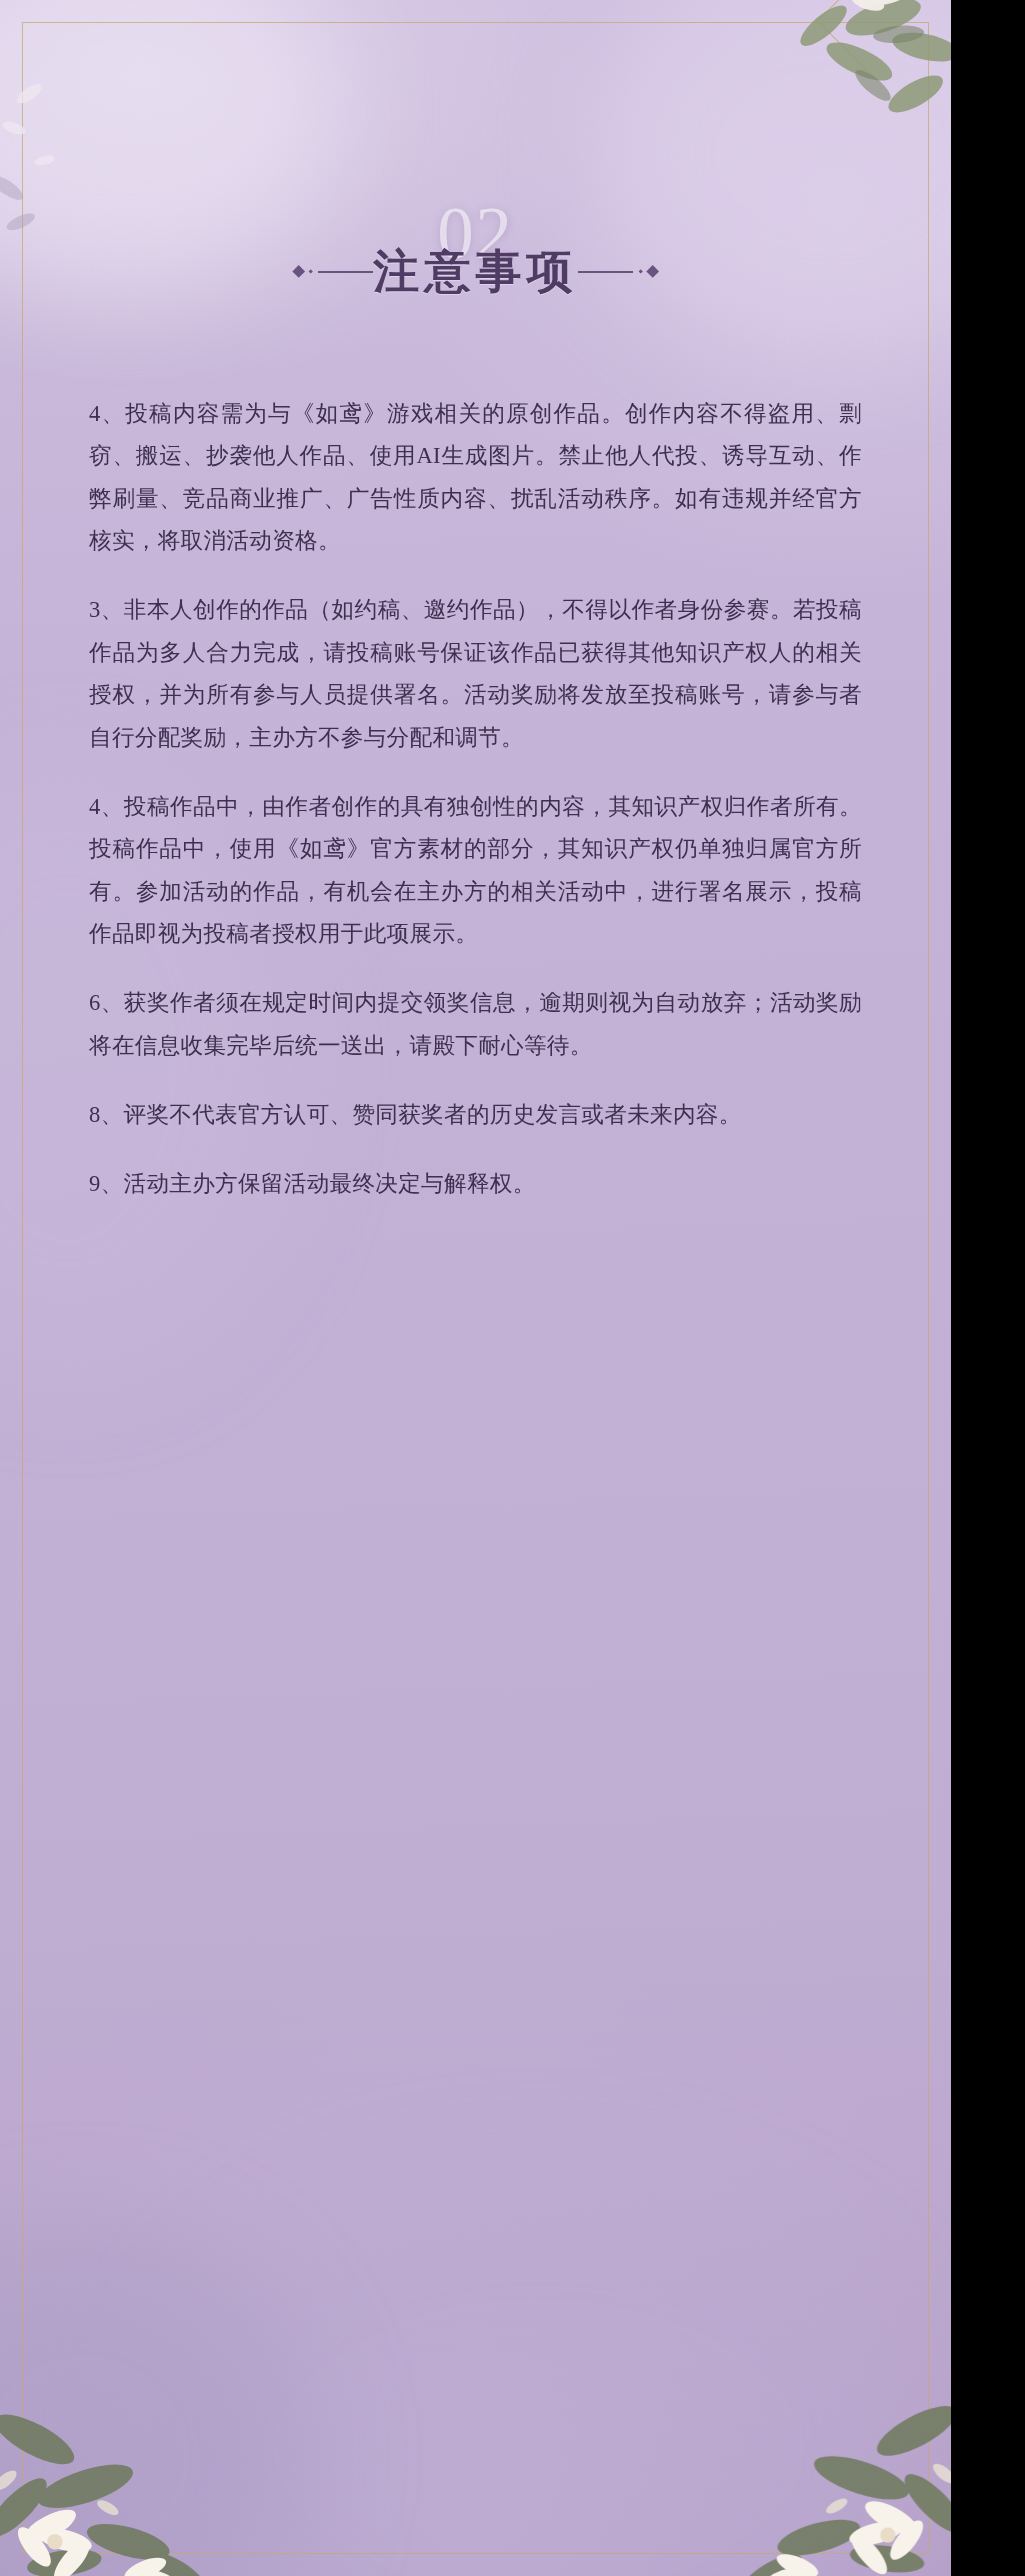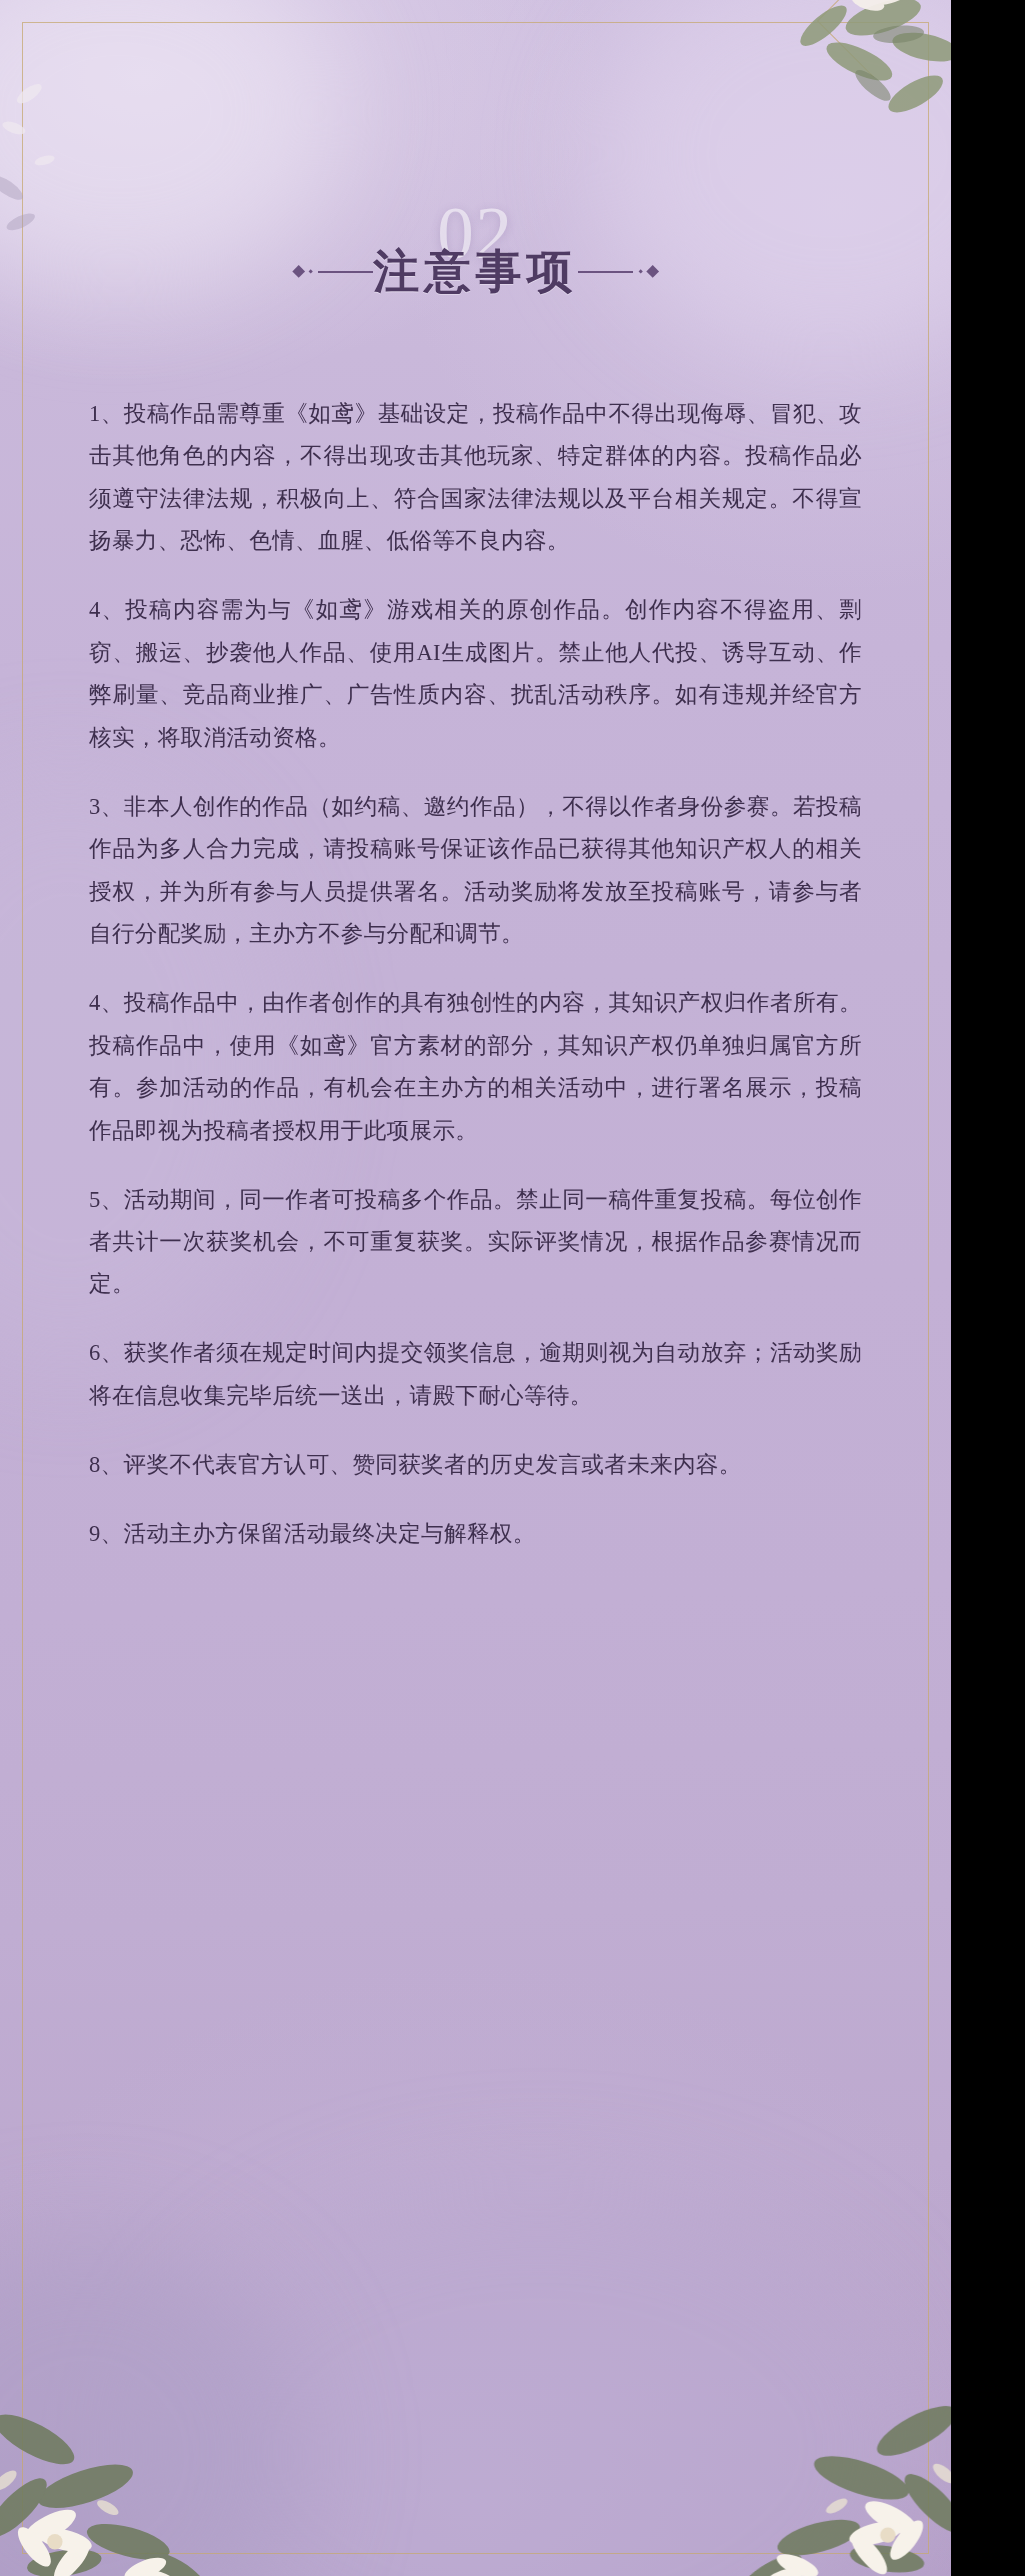--- a/index.html
+++ b/index.html
@@ -210,25 +210,23 @@
       <span class="heading-title">注意事项</span>
       <span class="orn">
         <span class="bar"></span>
           <span class="dot sm"></span>
           <span class="dia"></span>
       </span>
     </div>
   </div>
 
   <div class="content">
-    <p class="para">1、投稿作品需尊重《如鸢》基础设定，投稿作品中不得出现侮辱、冒犯、攻击其他角色的内容，不得出现攻击其他玩家、特定群体的内容。投稿作品必须遵守法律法规，积极向上、符合国家法律法规以及平台相关规定。不得宣扬暴力、恐怖、色情、血腥、低俗等不良内容。</p>
     <p class="para">4、投稿内容需为与《如鸢》游戏相关的原创作品。创作内容不得盗用、剽窃、搬运、抄袭他人作品、使用AI生成图片。禁止他人代投、诱导互动、作弊刷量、竞品商业推广、广告性质内容、扰乱活动秩序。如有违规并经官方核实，将取消活动资格。</p>
     <p class="para">3、非本人创作的作品（如约稿、邀约作品），不得以作者身份参赛。若投稿作品为多人合力完成，请投稿账号保证该作品已获得其他知识产权人的相关授权，并为所有参与人员提供署名。活动奖励将发放至投稿账号，请参与者自行分配奖励，主办方不参与分配和调节。</p>
     <p class="para">4、投稿作品中，由作者创作的具有独创性的内容，其知识产权归作者所有。投稿作品中，使用《如鸢》官方素材的部分，其知识产权仍单独归属官方所有。参加活动的作品，有机会在主办方的相关活动中，进行署名展示，投稿作品即视为投稿者授权用于此项展示。</p>
-    <p class="para">5、活动期间，同一作者可投稿多个作品。禁止同一稿件重复投稿。每位创作者共计一次获奖机会，不可重复获奖。实际评奖情况，根据作品参赛情况而定。</p>
     <p class="para">6、获奖作者须在规定时间内提交领奖信息，逾期则视为自动放弃；活动奖励将在信息收集完毕后统一送出，请殿下耐心等待。</p>
     <p class="para">8、评奖不代表官方认可、赞同获奖者的历史发言或者未来内容。</p>
     <p class="para">9、活动主办方保留活动最终决定与解释权。</p>
   </div>
 
   <div class="leaf" style="left:-17px;bottom:-17px;width:282px;height:256px;">
     <svg viewBox="0 0 330 300" width="282" height="256">
       <g fill="#6d7a5c" opacity="0.85">
         <ellipse cx="60" cy="120" rx="52" ry="18" transform="rotate(28 60 120)"></ellipse>
         <ellipse cx="120" cy="175" rx="58" ry="19" transform="rotate(-18 120 175)"></ellipse>

